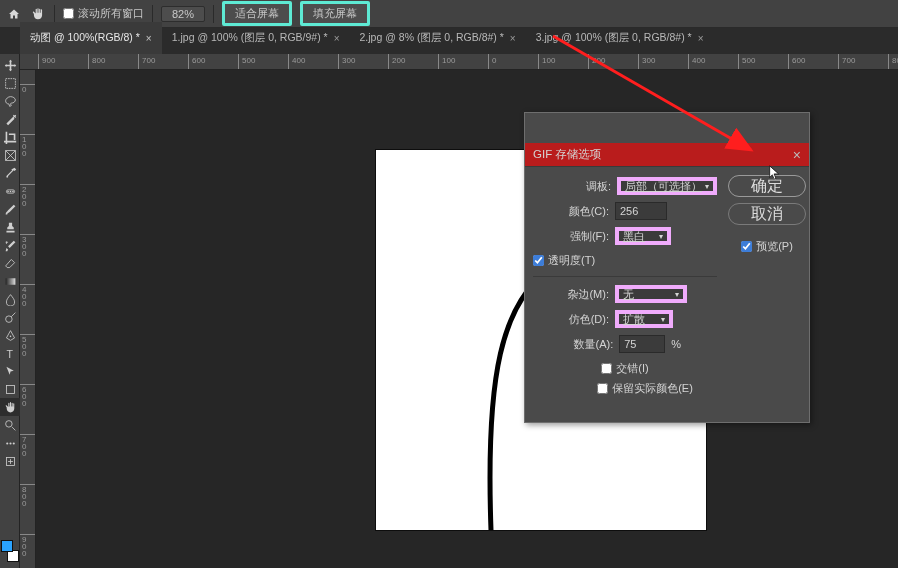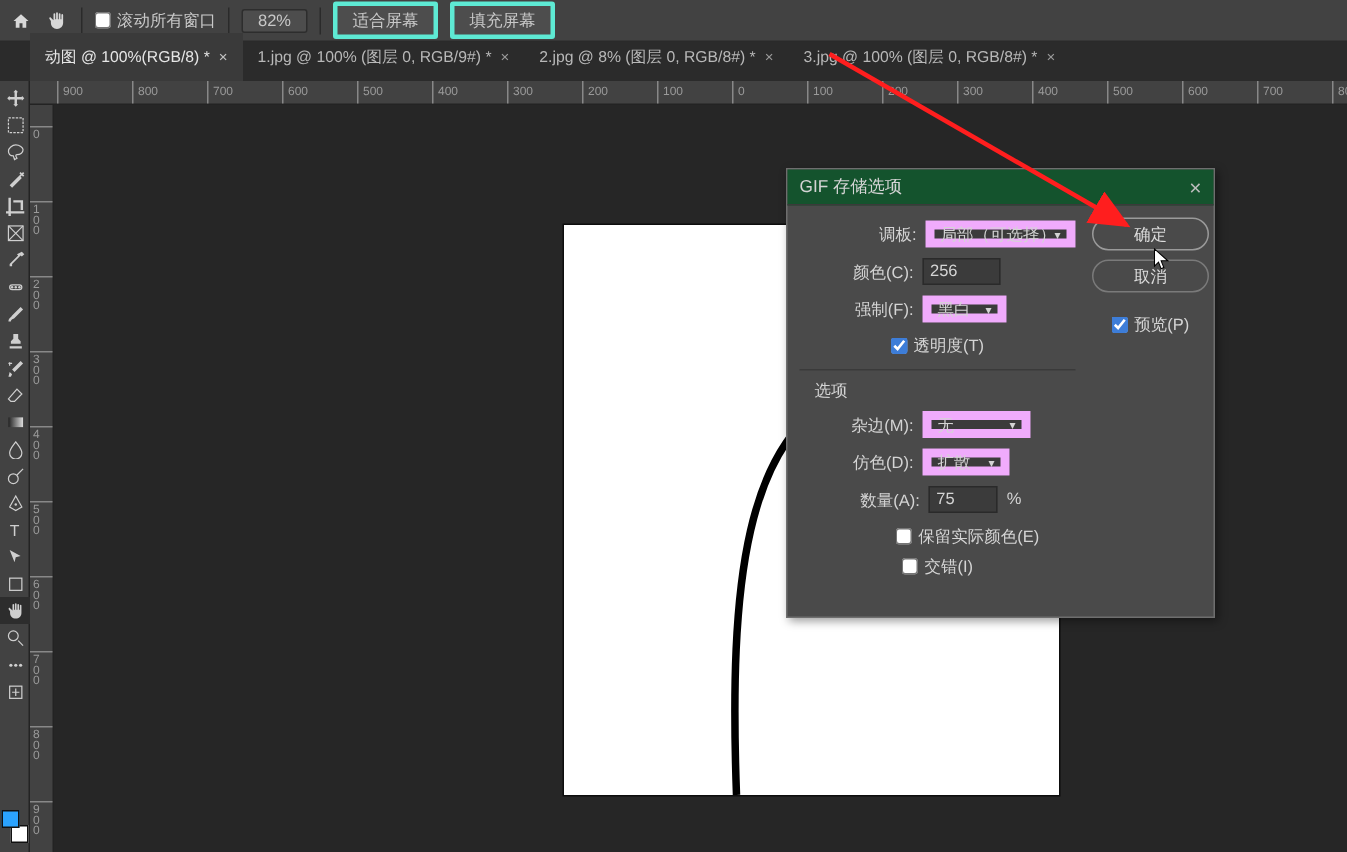--- a/index.html
+++ b/index.html
@@ -39,37 +39,37 @@
     .canvas-zone{position:absolute;top:16px;left:36px;right:0;bottom:0;background:#262626;}
     .canvas{position:absolute;top:80px;left:340px;width:330px;height:380px;background:#fff;box-shadow:0 0 0 1px #0d0d0d;}
     .canvas svg{width:100%;height:100%;}
 
     .swatches{position:absolute;left:1px;bottom:6px;width:18px;height:22px;}
     .swatches .fg{position:absolute;top:0;left:0;width:12px;height:12px;background:#2aa3ff;border:1px solid #111;z-index:2;}
     .swatches .bg{position:absolute;bottom:0;right:0;width:12px;height:12px;background:#fff;border:1px solid #111;}
 
     
     .dialog{position:absolute;top:112px;left:524px;width:286px;background:#4a4a4a;border:1px solid #6e6e6e;box-shadow:2px 2px 6px rgba(0,0,0,.4);color:#d4d4d4;font-size:11px;}
-    .dlg-title{height:24px;background:#14532d;border-bottom:1px solid #3a3a3a;display:flex;align-items:center;padding:0 8px;font-size:11.5px;justify-content:space-between;}
+    .dlg-title{height:24px;background:#b91c1c;border-bottom:1px solid #3a3a3a;display:flex;align-items:center;padding:0 8px;font-size:11.5px;justify-content:space-between;margin-top:30px;}
     .dlg-title .x{cursor:pointer;font-size:14px;color:#bcbcbc;}
     .dlg-body{display:flex;}
     .dlg-left{flex:1;padding:8px 8px 24px 8px;}
     .dlg-right{width:84px;padding:8px 6px;display:flex;flex-direction:column;gap:6px;align-items:center;}
 
     .row{display:flex;align-items:center;justify-content:flex-end;gap:6px;height:22px;margin-bottom:3px;}
     .row label{white-space:nowrap;}
-    .select{background:#3b3b3b;border:6px solid #f0abfc;height:18px;display:flex;align-items:center;padding:0 4px;gap:6px;position:relative;}
+    .select{background:#3b3b3b;border:4px solid #f0abfc;height:18px;display:flex;align-items:center;padding:0 4px;gap:6px;position:relative;text-decoration:underline;}
     .select .arrow{position:absolute;right:4px;font-size:8px;}
     .num-field{background:#3b3b3b;border:1px solid #2a2a2a;height:18px;width:46px;padding:0 4px;color:#d4d4d4;display:flex;align-items:center;}
-    .chk-row{display:flex;align-items:center;justify-content:center;gap:4px;height:20px;}
+    .chk-row{display:flex;align-items:center;justify-content:flex-start;gap:4px;height:20px;}
     .chk-row input,.preview-row input{width:11px;height:11px;accent-color:#3d7dd8;}
 
     .section-title{margin:6px 0 4px 10px;}
 
-    .pill-btn{width:78px;height:22px;border:1px solid #7a7a7a;border-radius:11px;display:flex;align-items:center;justify-content:center;color:#dcdcdc;cursor:pointer;font-size:11px;position:relative;}
+    .pill-btn{width:78px;height:22px;border:1px solid #7a7a7a;border-radius:11px;display:flex;align-items:center;justify-content:center;color:#dcdcdc;cursor:pointer;font-size:16px;position:relative;}
     .pill-btn.primary{border-color:#9a9a9a;}
     .preview-row{display:flex;align-items:center;gap:4px;margin-top:8px;}
 
     
     .anno{position:absolute;top:32px;left:533px;width:280px;height:150px;pointer-events:none;z-index:20;}
 
     
     .cursor{position:absolute;top:165px;right:116px;z-index:30;width:14px;height:16px;pointer-events:none;}
   </style>
 </head>
@@ -402,21 +402,20 @@
             <span class="arrow">▾</span>
         </div>
         <span style="width:40px"></span>
       </div>
       <div class="chk-row">
         <input type="checkbox" checked="" style="">
           <span>透明度(T)</span>
       </div>
 
       <div style="height:1px;background:#3a3a3a;margin:6px 0"></div>
-      <div class="section-title">选项</div>
 
       <div class="row">
         <label>杂边(M):</label>
         <div class="select" style="width:72px">
           <span>无</span>
             <span class="arrow">▾</span>
         </div>
         <span style="width:24px"></span>
       </div>
       <div class="row">
@@ -426,27 +425,27 @@
             <span class="arrow">▾</span>
         </div>
         <span style="width:38px"></span>
       </div>
       <div class="row">
         <label>数量(A):</label>
         <div class="num-field">75</div>
         <span>%</span>
         <span style="width:30px"></span>
       </div>
+      <div class="chk-row" style="justify-content:center;padding-left:0">
+        <input type="checkbox" style="">
+          <span>交错(I)</span>
+      </div>
       <div class="chk-row" style="justify-content:center;padding-left:40px">
         <input type="checkbox" style="">
           <span>保留实际颜色(E)</span>
-      </div>
-      <div class="chk-row" style="justify-content:center;padding-left:0">
-        <input type="checkbox" style="">
-          <span>交错(I)</span>
       </div>
     </div>
 
     <div class="dlg-right">
       <div class="pill-btn primary">
           <span>确定</span>
         </div>
       <div class="pill-btn">
           <span>取消</span>
         </div>

